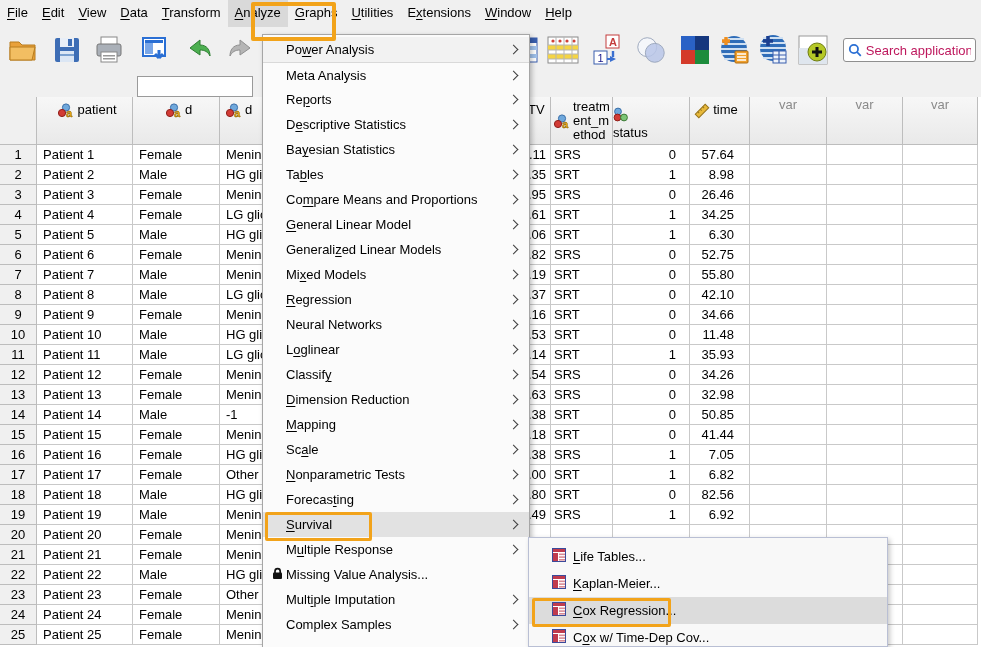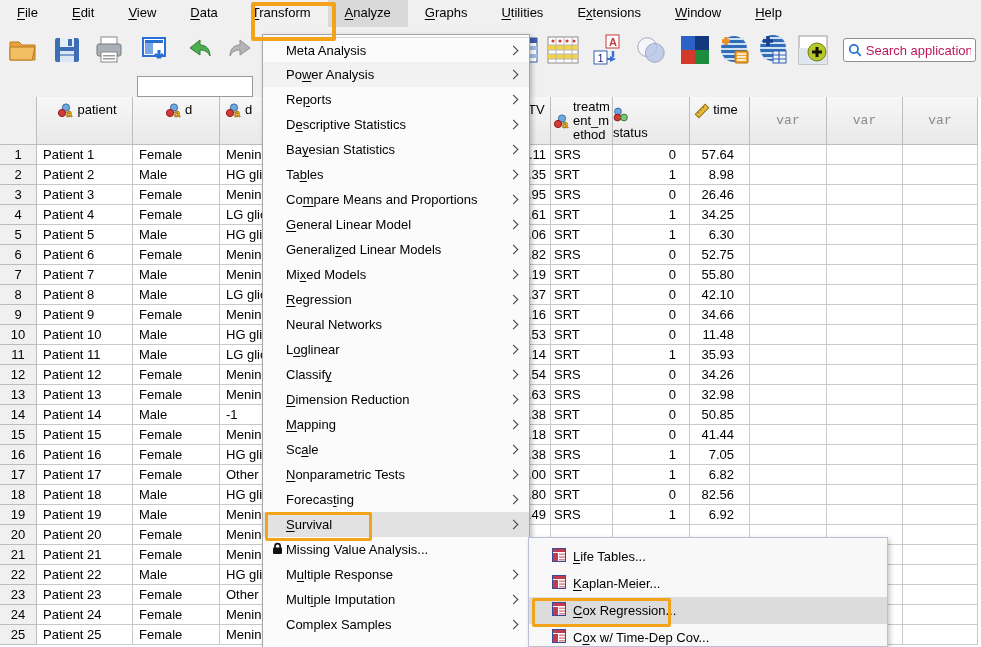--- a/index.html
+++ b/index.html
@@ -1,41 +1,41 @@
 <!DOCTYPE html>
 <html><head>
 <meta charset="utf-8">
 <style>
   html,body{margin:0;padding:0;}
   .app{position:relative;width:981px;height:647px;overflow:hidden;background:#fff;
        font-family:"Liberation Sans",sans-serif;font-size:13px;color:#000;}
 
   
   .menubar{position:absolute;left:0;top:0;width:981px;height:27px;background:#f0f0f0;display:flex;align-items:stretch;}
-  .mb-item{padding:5px 17px;white-space:nowrap;cursor:default;}
+  .mb-item{padding:5px 7px;white-space:nowrap;cursor:default;}
   .mb-item.active{background:#d9d9d9;}
   u{text-underline-offset:2px;}
 
   
   .toolbar{position:absolute;left:0;top:27px;width:981px;height:48px;background:#f0f0f0;}
   .tbi{position:absolute;top:6px;width:34px;height:34px;display:flex;align-items:center;justify-content:center;}
   .searchbox{position:absolute;left:843px;top:11px;width:133px;height:24px;background:#fff;border:1px solid #8f8f8f;border-radius:3px;display:flex;align-items:center;padding:0 4px;box-sizing:border-box;}
   .searchbox .ph{color:#be185d;margin-left:4px;white-space:nowrap;overflow:hidden;}
 
   
   .editrow{position:absolute;left:0;top:75px;width:981px;height:22px;background:#f0f0f0;}
   .editbox{position:absolute;left:137px;top:1px;width:114px;height:19px;background:#fff;border:1px solid #9a9a9a;}
 
   
   .grid{position:absolute;left:0;top:97px;width:981px;height:550px;overflow:hidden;background:#fff;}
   .hrow{display:flex;height:48px;}
   .hcell{background:linear-gradient(#f7f7f7,#e9e9e9);border-right:1px solid #bdbdbd;border-bottom:1px solid #bdbdbd;
          box-sizing:border-box;display:flex;justify-content:center;padding-top:5px;gap:3px;overflow:hidden;}
   .hcell .hlabel{line-height:15px;}
-  .hcell.varh{align-items:center;padding-top:0;color:#8a8a8a;font-family:Liberation Mono, monospace;}
+  .hcell.varh{align-items:flex-start;padding-top:0;color:#8a8a8a;}
   .drow{display:flex;height:20px;}
   .dcell{border-right:1px solid #c9c9c9;border-bottom:1px solid #c9c9c9;box-sizing:border-box;
          line-height:19px;white-space:nowrap;overflow:hidden;}
   .c-num{width:37px;background:#f0f0f0;text-align:center;border-right:1px solid #bdbdbd;border-bottom:1px solid #bdbdbd;}
   .c-patient{width:96px;padding-left:6px;}
   .c-sex{width:87px;padding-left:6px;}
   .c-d{width:240px;padding-left:6px;}
   .c-tv{width:91px;text-align:right;padding-right:4px;}
   .c-tr{width:62px;padding-left:3px;}
   .c-st{width:77px;text-align:right;padding-right:13px;flex-direction:column;}
@@ -609,30 +609,30 @@
           <div class="dcell c-tm"></div>
           <div class="dcell c-var"></div>
           <div class="dcell c-var2"></div>
           <div class="dcell c-var3"></div>
         </div>
       </div>
   </div>
 
   <div class="popup">
 
-  <div class="mi sep">
+  <div class="mi head">
+        <span class="gutter"></span>
+        <span class="mi-label">Po<u>w</u>er Analysis</span>
+        <span class="mi-arrow"></span>
+      </div>
+      <div class="mi sep">
         <span class="gutter"></span>
         <span class="mi-label">Meta Analysis</span>
         <span class="mi-arrow"></span>
       </div>
-      <div class="mi head">
-        <span class="gutter"></span>
-        <span class="mi-label">Po<u>w</u>er Analysis</span>
-        <span class="mi-arrow"></span>
-      </div>
       <div class="mi">
         <span class="gutter"></span>
         <span class="mi-label">Re<u>p</u>orts</span>
         <span class="mi-arrow"></span>
       </div>
       <div class="mi">
         <span class="gutter"></span>
         <span class="mi-label">D<u>e</u>scriptive Statistics</span>
         <span class="mi-arrow"></span>
       </div>
@@ -707,36 +707,36 @@
         <span class="mi-arrow"></span>
       </div>
       <div class="mi">
         <span class="gutter"></span>
         <span class="mi-label">Forecas<u>t</u>ing</span>
         <span class="mi-arrow"></span>
       </div>
       <div class="mi sel orange">
         <span class="gutter"></span>
         <span class="mi-label"><u>S</u>urvival</span>
+        <span class="mi-arrow"></span>
+      </div>
+      <div class="mi">
+        <span class="gutter"></span>
+        <span class="mi-label">M<u>u</u>ltiple Response</span>
         <span class="mi-arrow"></span>
       </div>
       <div class="mi">
         <span class="gutter">
           <span><svg width="13" height="13" viewBox="0 0 13 13">
               <rect x="2" y="5.5" width="9" height="6.5" rx="1" fill="#111"></rect>
               <path d="M4 6V4.3a2.6 2.6 0 0 1 5.2 0V6" fill="none" stroke="#111" stroke-width="1.7"></path>
             </svg></span>
         </span>
         <span class="mi-label">Missing Value Analysis...</span>
 
-      </div>
-      <div class="mi">
-        <span class="gutter"></span>
-        <span class="mi-label">M<u>u</u>ltiple Response</span>
-        <span class="mi-arrow"></span>
       </div>
       <div class="mi">
         <span class="gutter"></span>
         <span class="mi-label">Mult<u>i</u>ple Imputation</span>
         <span class="mi-arrow"></span>
       </div>
       <div class="mi">
         <span class="gutter"></span>
         <span class="mi-label">Complex Samples</span>
         <span class="mi-arrow"></span>

